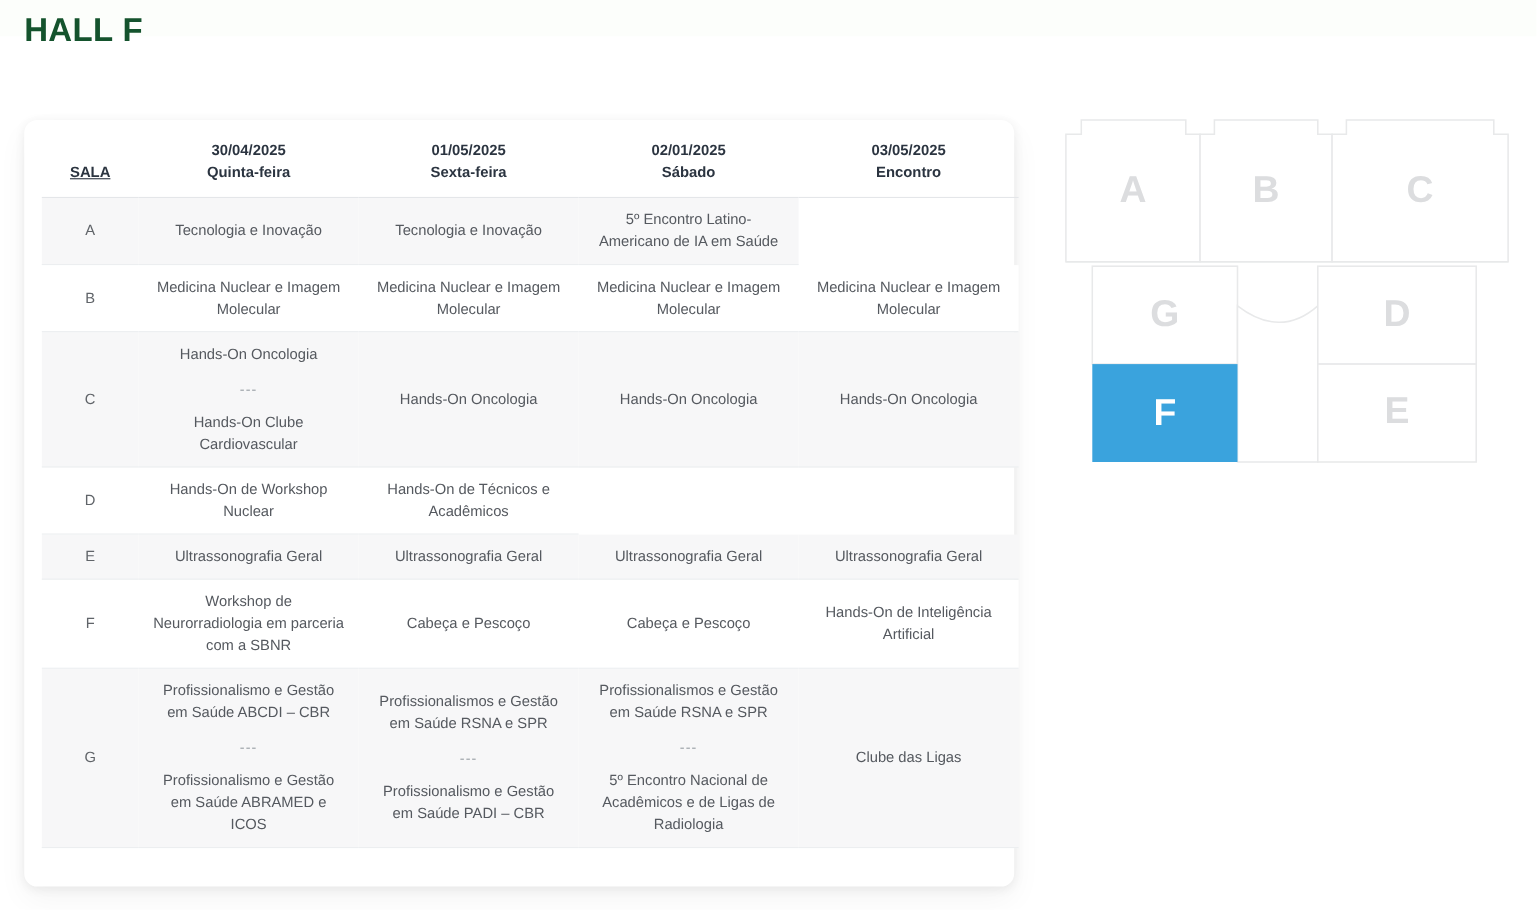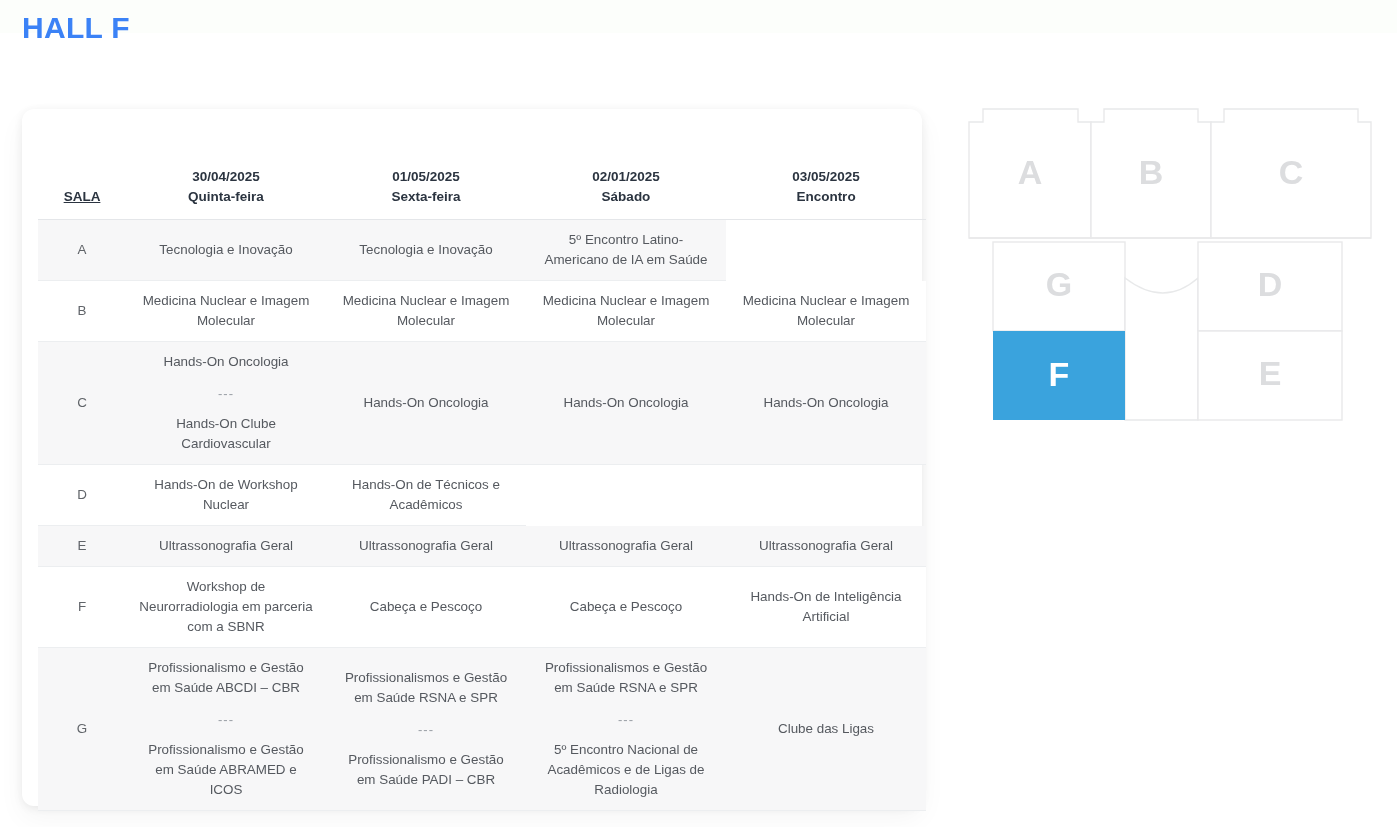--- a/index.html
+++ b/index.html
@@ -30,21 +30,21 @@
 
   
   .page-title {
     position: absolute;
     left: 22px;
     top: 8px;
     font-size: 30px;
     line-height: 40px;
     font-weight: bold;
     letter-spacing: 0.3px;
-    color: #3b82f6;
+    color: #14532d;
     white-space: nowrap;
   }
 
   
   .schedule-card {
     position: absolute;
     left: 22px;
     top: 109px;
     width: 900px;
     height: 697px;
@@ -82,21 +82,21 @@
     border-bottom: 1px solid #e4e6e9;
     vertical-align: bottom;
   }
   th.head-sala {
     font-size: 13.5px;
     font-weight: bold;
     color: #2b3440;
     vertical-align: bottom;
     text-decoration: underline;
   }
-  .head-date { display: block; margin-top: 40px; }
+  .head-date { display: block; }
   .head-weekday { display: block; }
 
   
   .schedule-table tbody td {
     font-size: 13.4px;
     line-height: 20px;
     color: #55595f;
     padding: 10px 12px;
     border-bottom: 1px solid #eceef0;
   }

